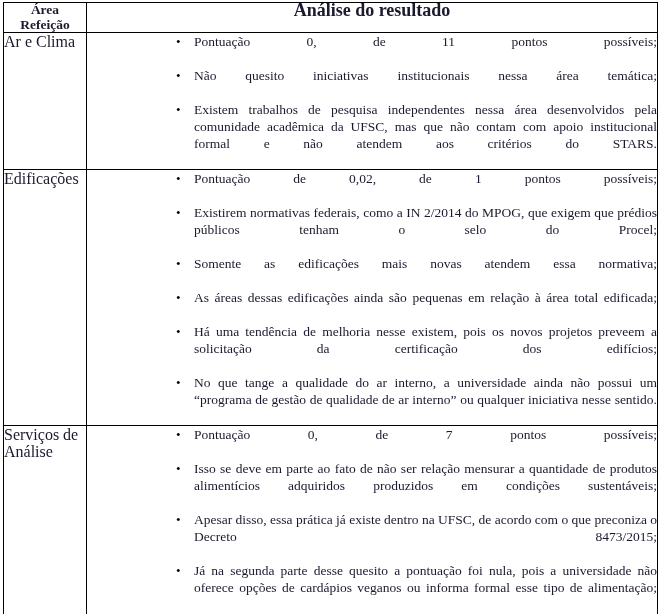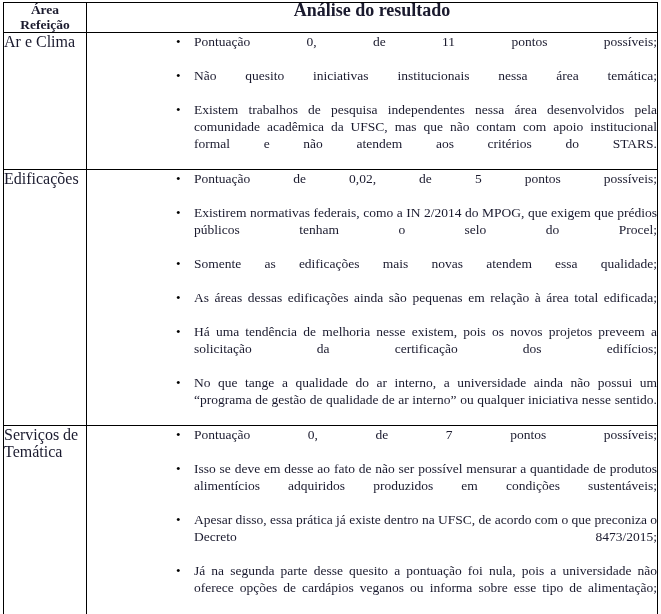--- a/index.html
+++ b/index.html
@@ -140,59 +140,59 @@
         </td>
       </tr>
 
       <tr>
         <td class="area-cell">
           <span class="l">Edificações</span>
         </td>
         <td class="analysis-cell">
           <ul class="bullets">
             <li>
-                <span class="txt">Pontuação de 0,02, de 5 pontos possíveis;</span>
+                <span class="txt">Pontuação de 0,02, de 1 pontos possíveis;</span>
               </li>
             <li>
                 <span class="txt">Existirem normativas federais, como a IN 2/2014 do MPOG, que exigem que prédios públicos tenham o selo do Procel;</span>
               </li>
             <li>
-                <span class="txt">Somente as edificações mais novas atendem essa qualidade;</span>
+                <span class="txt">Somente as edificações mais novas atendem essa normativa;</span>
               </li>
             <li>
                 <span class="txt">As áreas dessas edificações ainda são pequenas em relação à área total edificada;</span>
               </li>
             <li>
                 <span class="txt">Há uma tendência de melhoria nesse existem, pois os novos projetos preveem a solicitação da certificação dos edifícios;</span>
               </li>
             <li>
                 <span class="txt">No que tange a qualidade do ar interno, a universidade ainda não possui um “programa de gestão de qualidade de ar interno” ou qualquer iniciativa nesse sentido.</span>
               </li>
           </ul>
         </td>
       </tr>
 
       <tr>
         <td class="area-cell">
           <span class="l">Serviços de</span>
-          <span class="l">Temática</span>
+          <span class="l">Análise</span>
         </td>
         <td class="analysis-cell">
           <ul class="bullets">
             <li>
                 <span class="txt">Pontuação 0, de 7 pontos possíveis;</span>
               </li>
             <li>
-                <span class="txt">Isso se deve em desse ao fato de não ser possível mensurar a quantidade de produtos alimentícios adquiridos produzidos em condições sustentáveis;</span>
+                <span class="txt">Isso se deve em parte ao fato de não ser relação mensurar a quantidade de produtos alimentícios adquiridos produzidos em condições sustentáveis;</span>
               </li>
             <li>
                 <span class="txt">Apesar disso, essa prática já existe dentro na UFSC, de acordo com o que preconiza o Decreto 8473/2015;</span>
               </li>
             <li>
-                <span class="txt">Já na segunda parte desse quesito a pontuação foi nula, pois a universidade não oferece opções de cardápios veganos ou informa sobre esse tipo de alimentação;</span>
+                <span class="txt">Já na segunda parte desse quesito a pontuação foi nula, pois a universidade não oferece opções de cardápios veganos ou informa formal esse tipo de alimentação;</span>
               </li>
             <li>
                 <span class="txt">De qualquer forma, a universidade oferece diariamente opções vegetarianas.</span>
               </li>
           </ul>
         </td>
       </tr>
 
     </tbody>
   </table>

